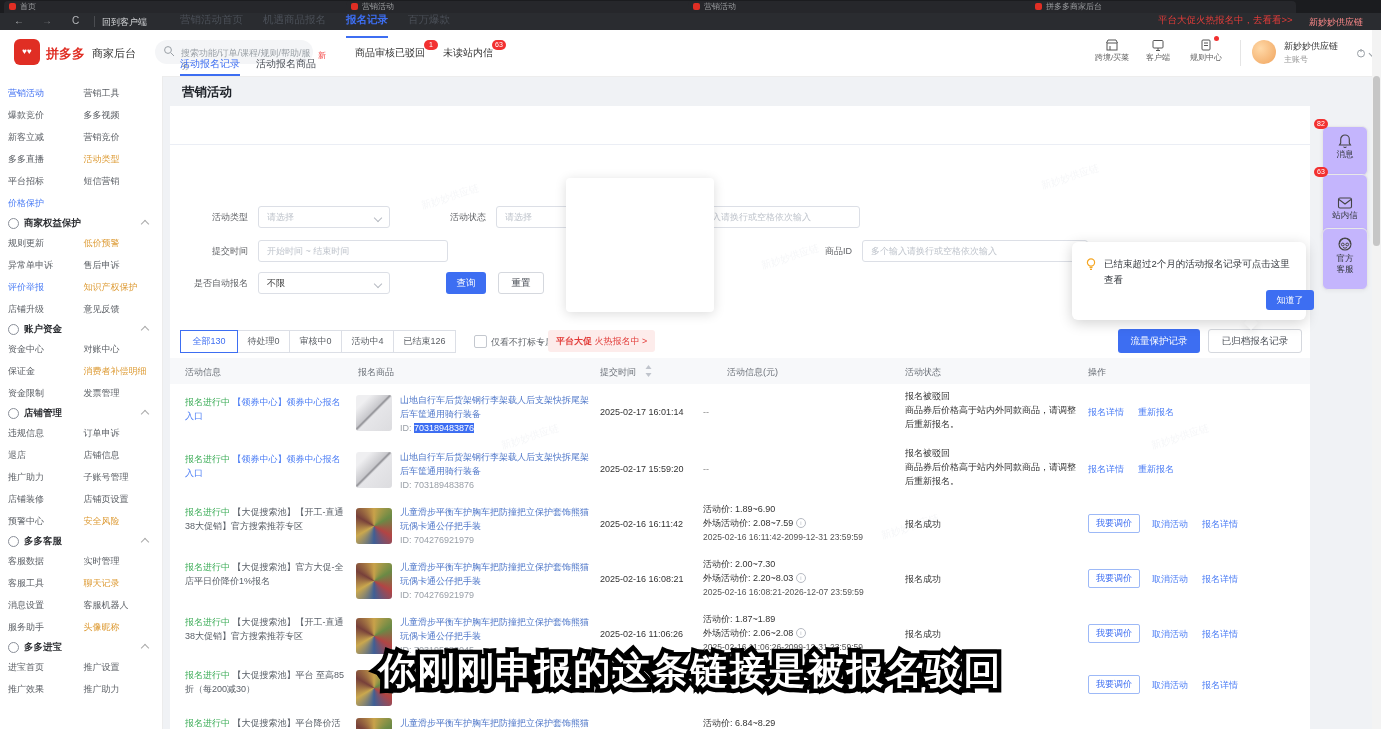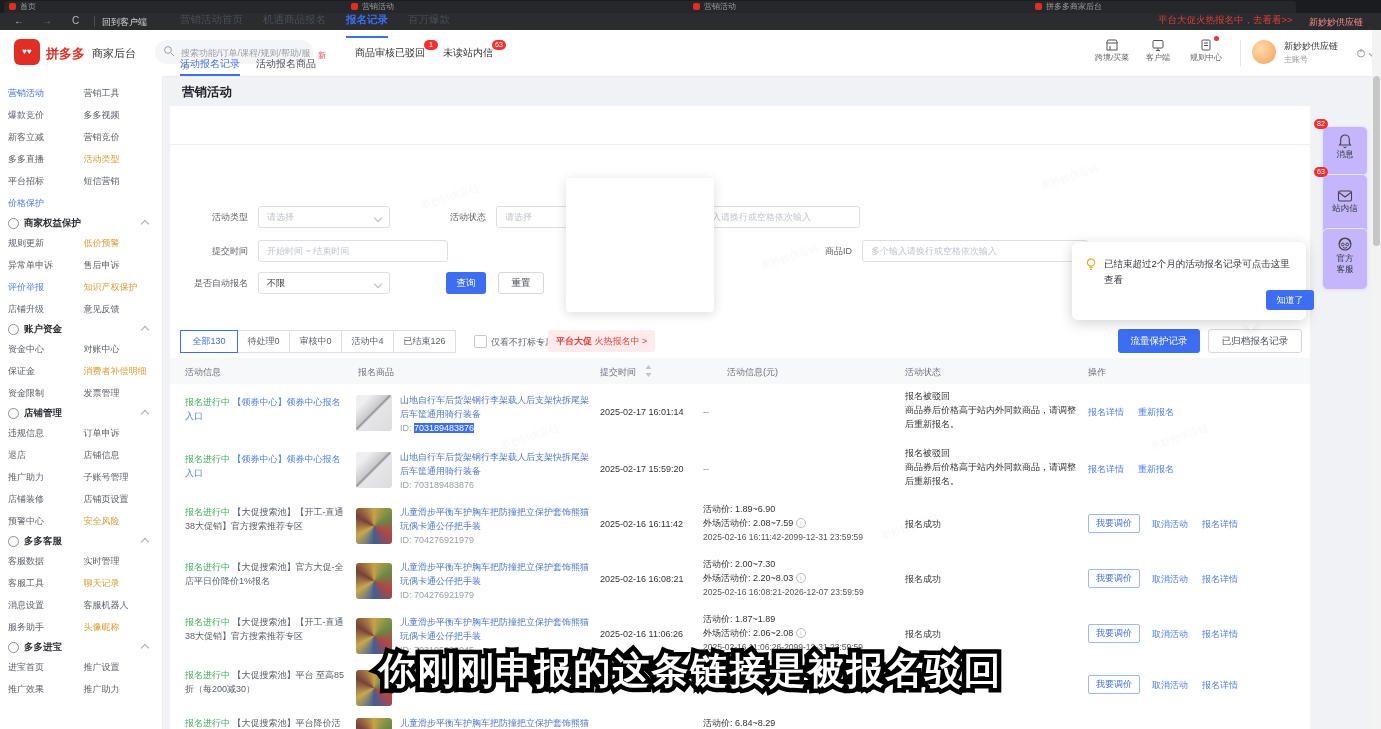--- a/index.html
+++ b/index.html
@@ -533,21 +533,21 @@
 
   <div class="ab rbox" style="top:126px;height:42px;padding-top:6px;">
     <svg style="margin:0 auto;" width="16" height="16" viewBox="0 0 16 16">
         <path d="M8 2 a4.3 4.3 0 0 1 4.3 4.3 V10 l1.2 2 H2.5 l1.2 -2 V6.3 A4.3 4.3 0 0 1 8 2 Z" fill="none" stroke="#444" stroke-width="1.1"></path>
         <path d="M6.7 13.6 a1.4 1.4 0 0 0 2.6 0" fill="none" stroke="#444" stroke-width="1.1"></path>
       </svg>
     <div class="rlbl">消息</div>
     </div>
   <span class="ab badge rbadge" style="left:1314px;top:119px;">82</span>
 
-  <div class="ab rbox" style="top:174px;height:44px;padding-top:14px;">
+  <div class="ab rbox" style="top:174px;height:44px;padding-top:21px;">
     <svg style="margin:0 auto;" width="16" height="14" viewBox="0 0 16 14">
         <rect x="1.5" y="2" width="13" height="10" rx="1.5" fill="none" stroke="#444" stroke-width="1.1"></rect>
         <path d="M2 3.5 L8 8 L14 3.5" fill="none" stroke="#444" stroke-width="1.1"></path>
       </svg>
     <div class="rlbl">站内信</div>
     </div>
   <span class="ab badge rbadge" style="left:1314px;top:167px;">63</span>
 
   <div class="ab rbox" style="top:228px;height:54px;padding-top:6px;">
     <svg style="margin:0 auto;" width="18" height="18" viewBox="0 0 18 18">

